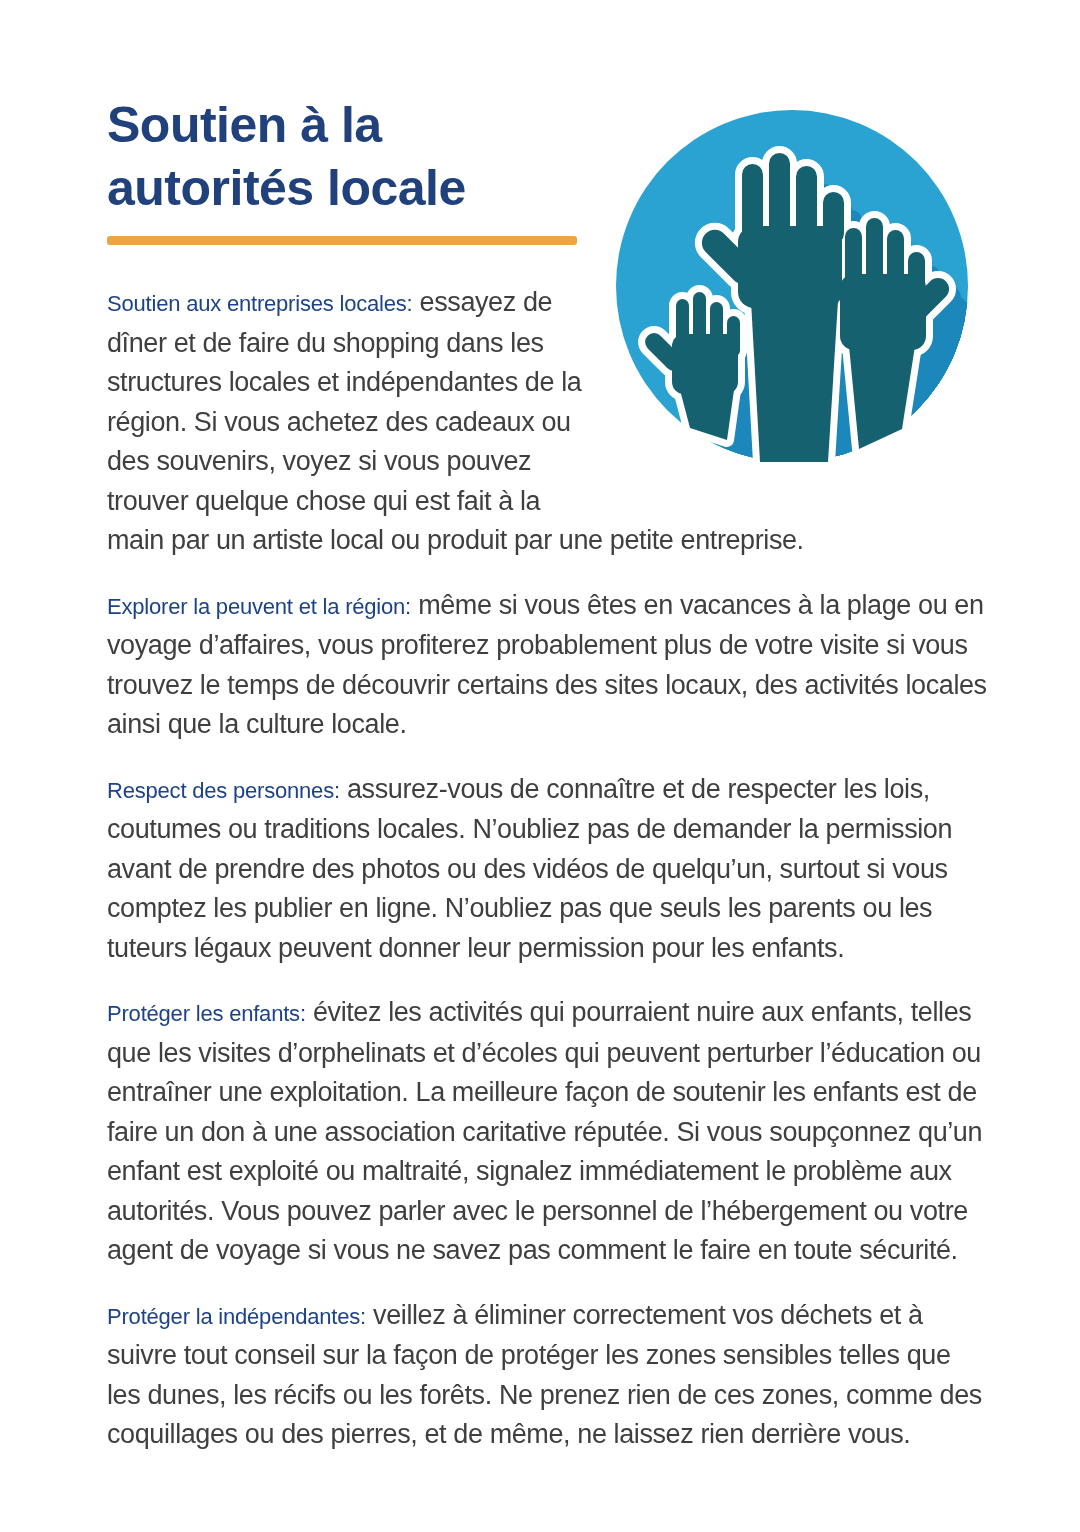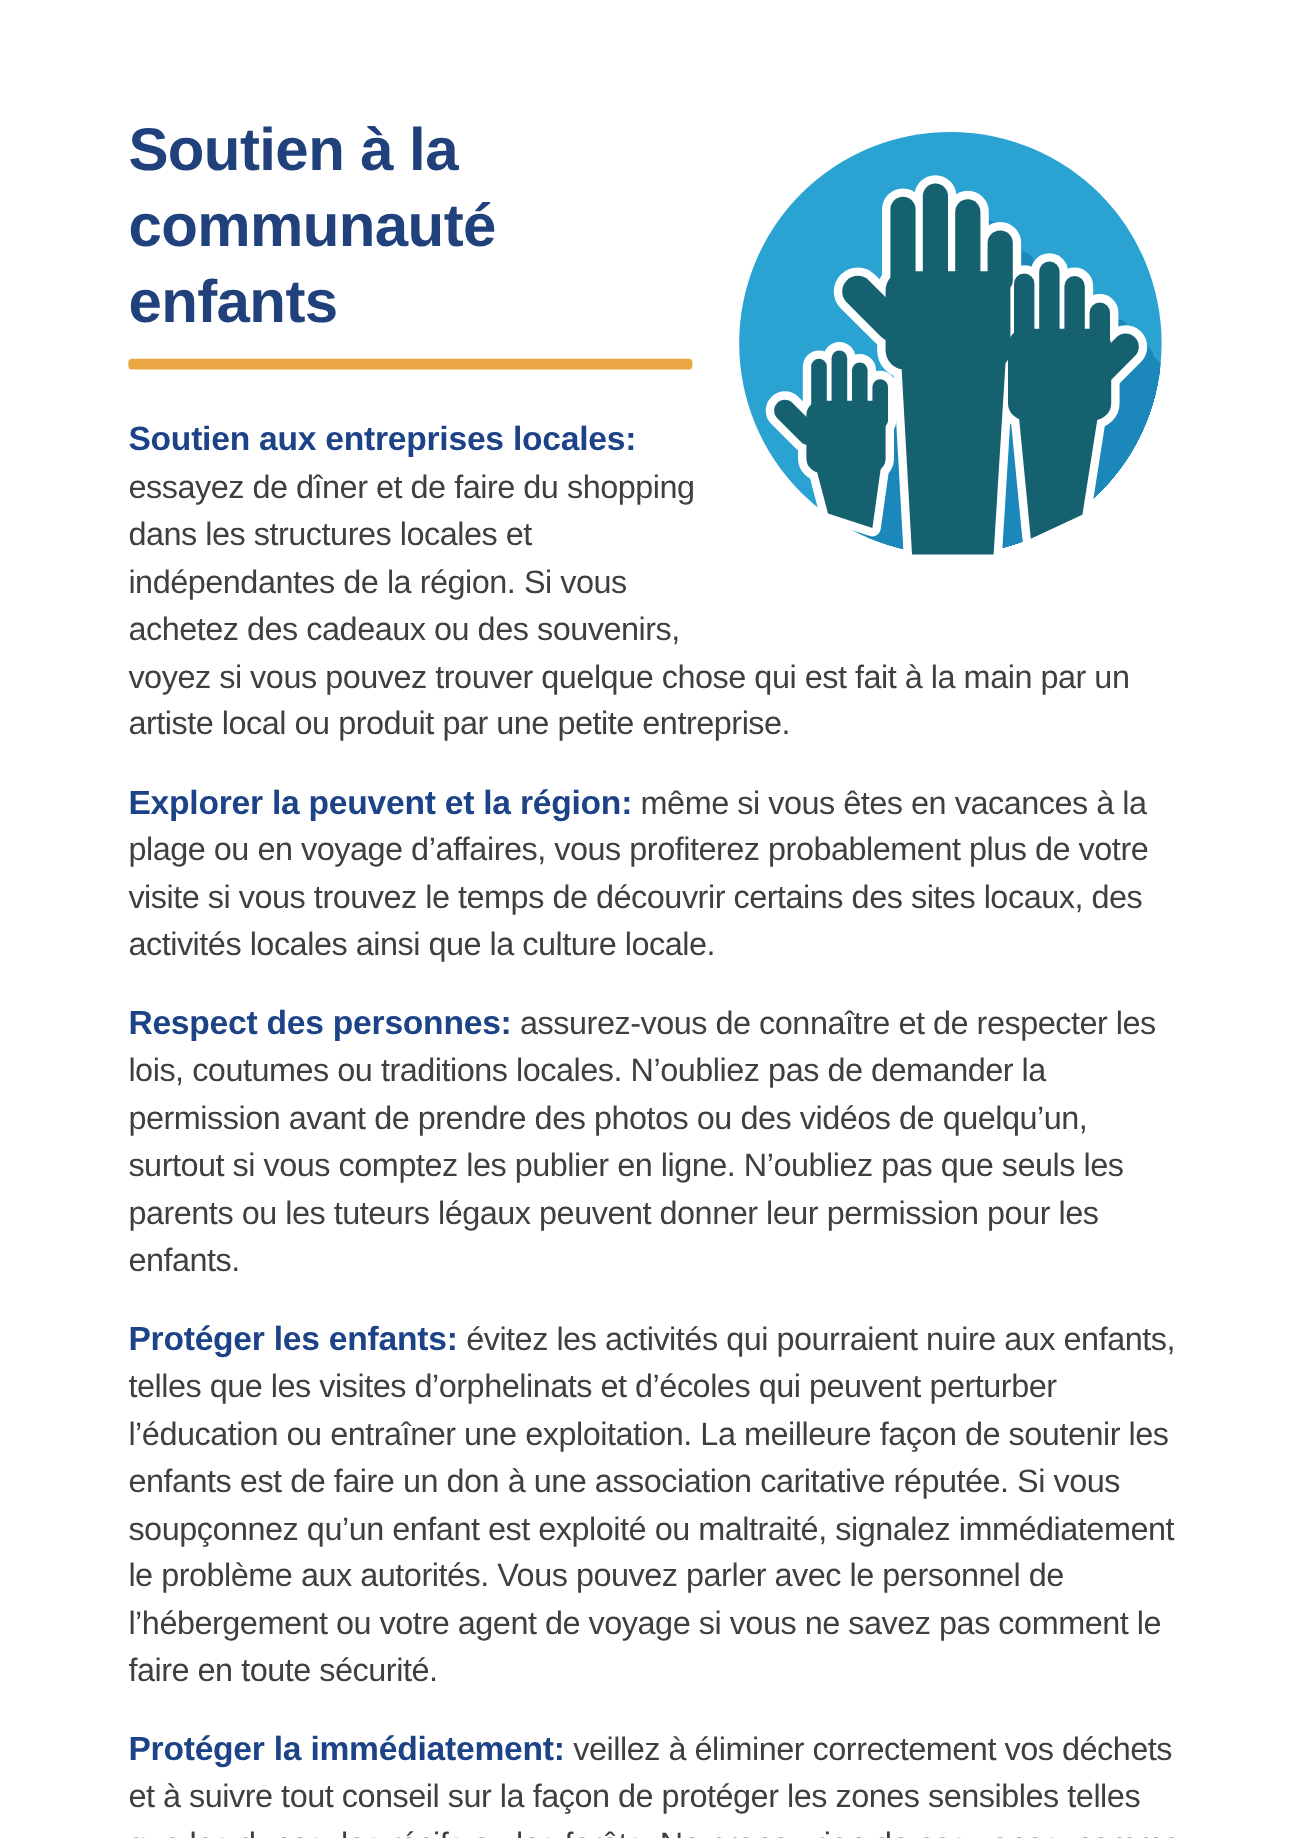--- a/index.html
+++ b/index.html
@@ -37,22 +37,22 @@
   }
   .para {
     margin:0 0 25px 0;
     font-size:27px;
     line-height:39.5px;
     letter-spacing:-0.4px;
     color: var(--c-body, #3f3f3f);
   }
   .para.first { margin-top:38px; }
   .lead {
-    font-weight:bold;
-    font-size:28px;
+    font-weight:normal;
+    font-size:22px;
     letter-spacing:-0.2px;
     color: var(--c-heading, #1c4287);
   }
 </style>
 </head>
 <body>
 
 <div class="page">
 
   <div class="illustration">
@@ -111,26 +111,26 @@
       <g stroke-width="14" stroke-linejoin="round" fill="#ffffff" stroke="#ffffff">
         <use href="#hands-all"></use>
       </g>
 
       <g fill="#16616f">
         <use href="#hands-all"></use>
       </g>
     </svg>
   </div>
 
-  <h1 class="title">Soutien à la communauté enfants</h1>
+  <h1 class="title">Soutien à la autorités locale</h1>
   <div class="rule"></div>
 
   <p class="para first"><b class="lead">Soutien aux entreprises locales:</b> <span>essayez de dîner et de faire du shopping dans les structures locales et indépendantes de la région. Si vous achetez des cadeaux ou des souvenirs, voyez si vous pouvez trouver quelque chose qui est fait à la main par un artiste local ou produit par une petite entreprise.</span></p>
 
   <p class="para"><b class="lead">Explorer la peuvent et la région:</b> <span>même si vous êtes en vacances à la plage ou en voyage d’affaires, vous profiterez probablement plus de votre visite si vous trouvez le temps de découvrir certains des sites locaux, des activités locales ainsi que la culture locale.</span></p>
 
   <p class="para"><b class="lead">Respect des personnes:</b> <span>assurez-vous de connaître et de respecter les lois, coutumes ou traditions locales. N’oubliez pas de demander la permission avant de prendre des photos ou des vidéos de quelqu’un, surtout si vous comptez les publier en ligne. N’oubliez pas que seuls les parents ou les tuteurs légaux peuvent donner leur permission pour les enfants.</span></p>
 
   <p class="para"><b class="lead">Protéger les enfants:</b> <span>évitez les activités qui pourraient nuire aux enfants, telles que les visites d’orphelinats et d’écoles qui peuvent perturber l’éducation ou entraîner une exploitation. La meilleure façon de soutenir les enfants est de faire un don à une association caritative réputée. Si vous soupçonnez qu’un enfant est exploité ou maltraité, signalez immédiatement le problème aux autorités. Vous pouvez parler avec le personnel de l’hébergement ou votre agent de voyage si vous ne savez pas comment le faire en toute sécurité.</span></p>
 
-  <p class="para"><b class="lead">Protéger la immédiatement:</b> <span>veillez à éliminer correctement vos déchets et à suivre tout conseil sur la façon de protéger les zones sensibles telles que les dunes, les récifs ou les forêts. Ne prenez rien de ces zones, comme des coquillages ou des pierres, et de même, ne laissez rien derrière vous.</span></p>
+  <p class="para"><b class="lead">Protéger la indépendantes:</b> <span>veillez à éliminer correctement vos déchets et à suivre tout conseil sur la façon de protéger les zones sensibles telles que les dunes, les récifs ou les forêts. Ne prenez rien de ces zones, comme des coquillages ou des pierres, et de même, ne laissez rien derrière vous.</span></p>
 
 </div>
 
 </body></html>

